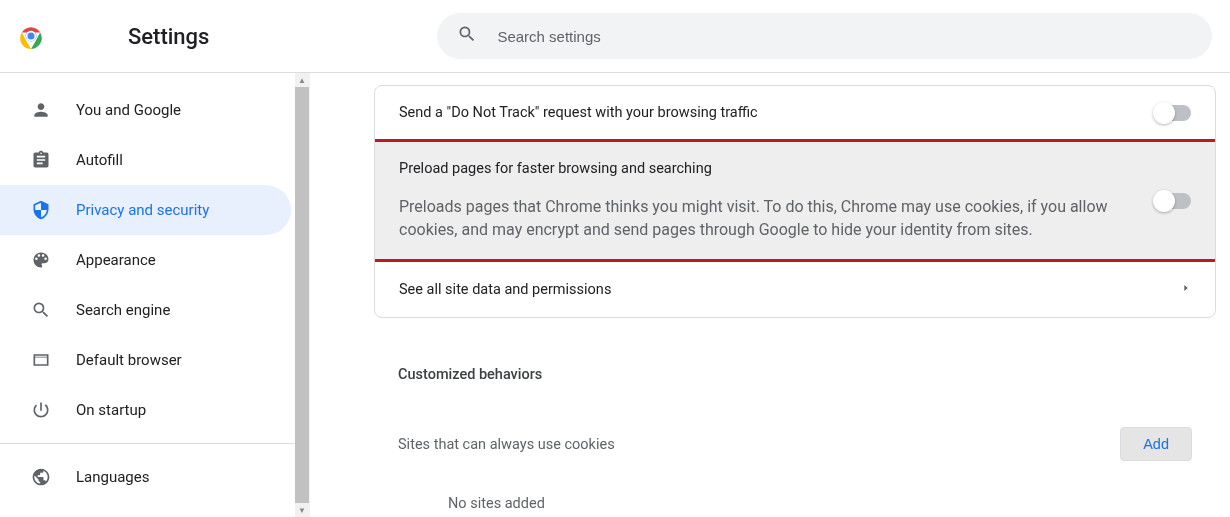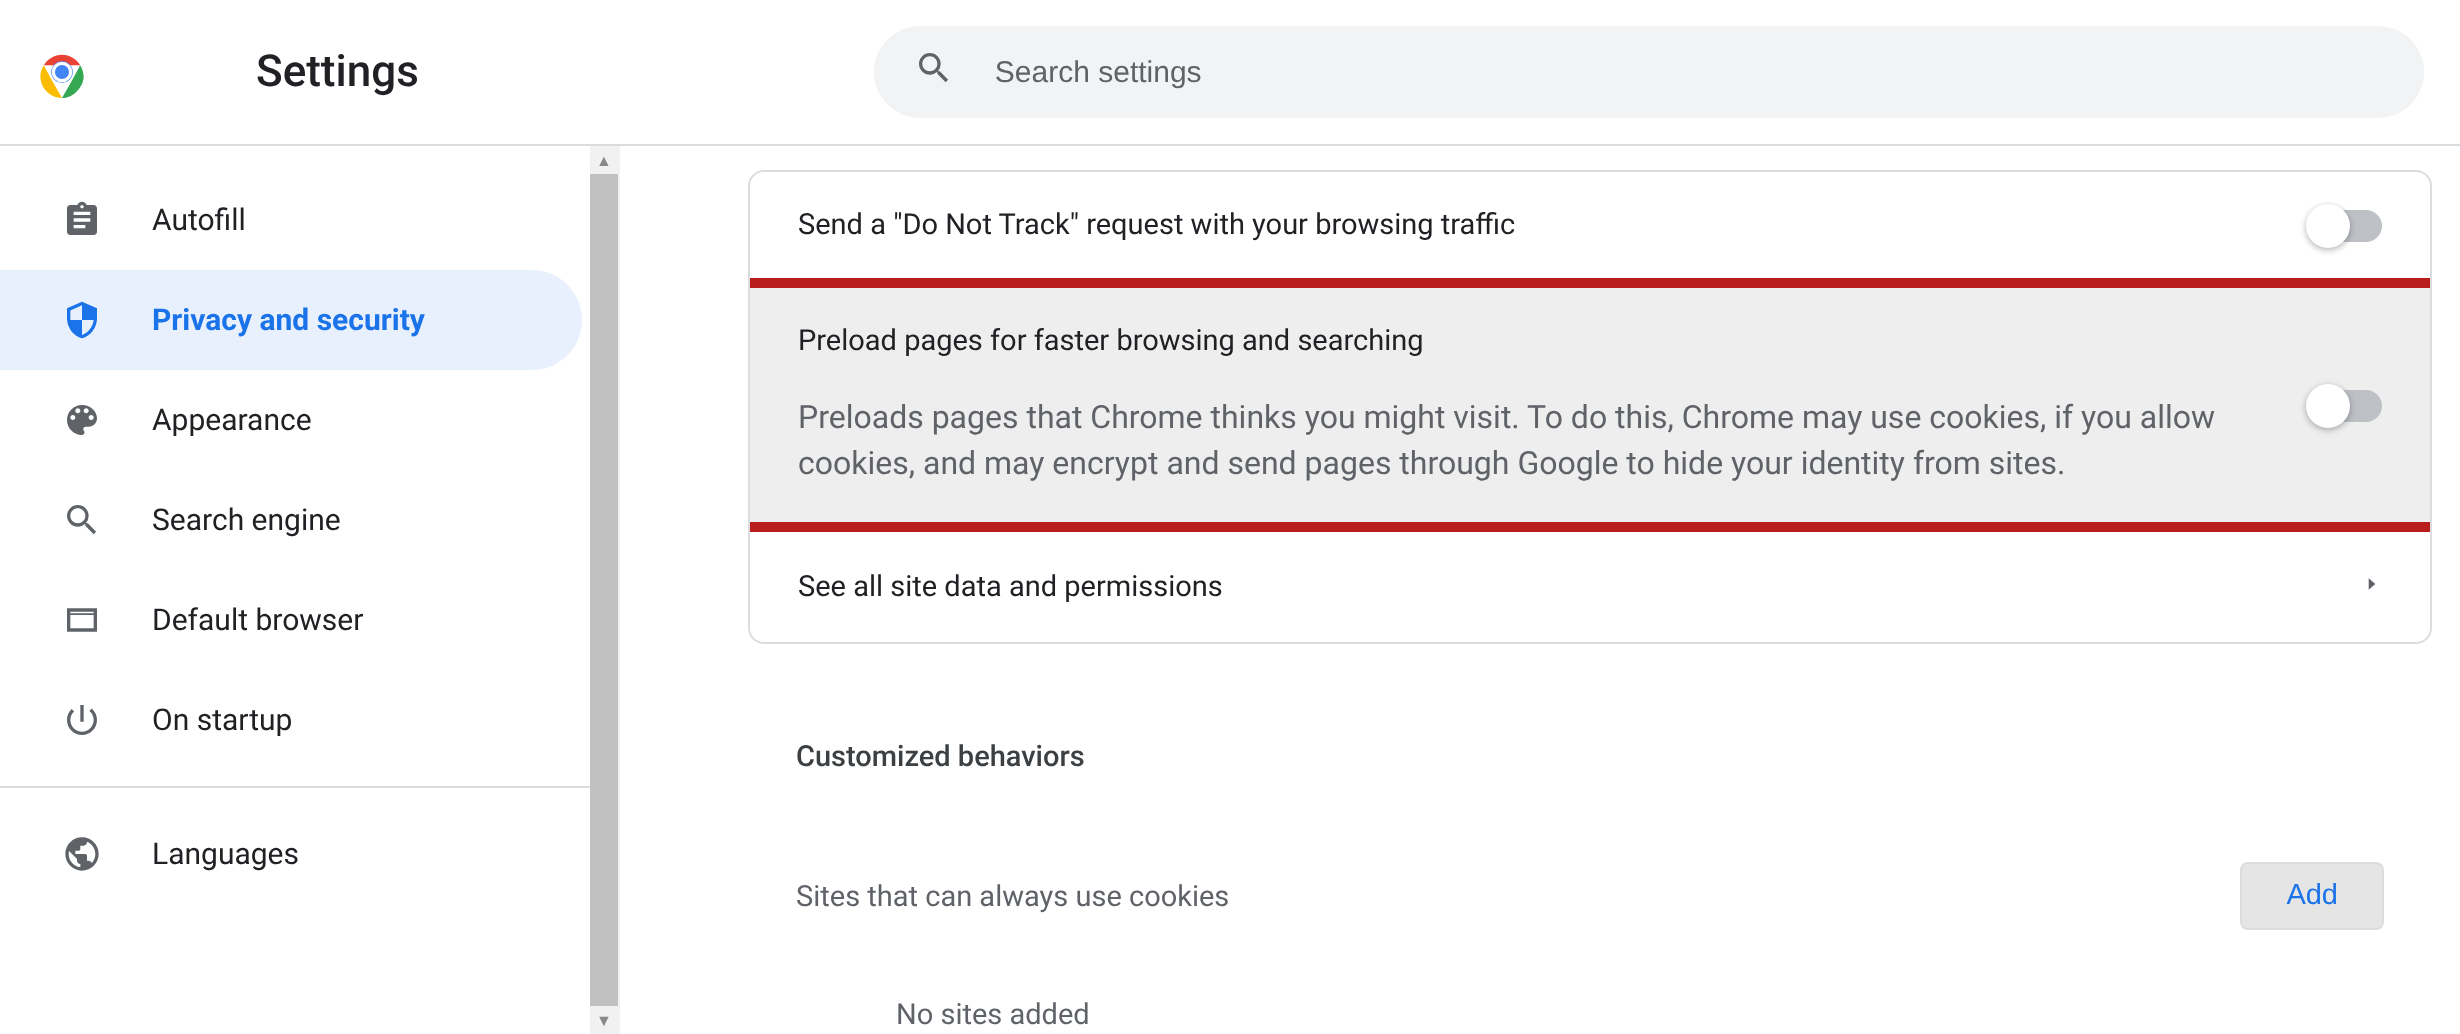--- a/index.html
+++ b/index.html
@@ -57,21 +57,21 @@
     display: flex;
     align-items: center;
     height: 50px;
     padding-left: 30px;
     border-radius: 0 25px 25px 0;
     margin-right: 18px;
     cursor: pointer;
     color: #202124;
     font-size: 15px;
   }
-  .nav-item.active { background: #e8f0fe; color: #1a73e8; font-weight:700;}
+  .nav-item.active { background: #e8f0fe; color: #1a73e8; font-weight:400;}
   .nav-item .nav-icon { width: 22px; height: 22px; margin-right: 24px; display:flex; align-items:center; justify-content:center; flex-shrink:0;}
   .nav-item.active .nav-icon svg { fill: #1a73e8; }
   .nav-icon svg { fill: #5f6368; }
   .nav-divider { height:1px; background:#dadce0; margin: 8px 0 8px 0;}
   .scrollbar-track {
     position: absolute; right: 0; top: 0; width: 14px; height: 100%;
     background: #f1f1f1;
     display:flex; flex-direction:column;
   }
   .scroll-arrow { height: 14px; display:flex; align-items:center; justify-content:center; font-size:8px; color:#888;}
@@ -86,21 +86,21 @@
     width: 842px;
     border: 1px solid #dadce0;
     border-radius: 8px;
     overflow: hidden;
     background:#fff;
   }
   .row {
     padding: 18px 24px;
     display: flex;
     align-items: center;
-    border-top: 5px solid #b91c1c;
+    border-top: 3px solid #b91c1c;
   }
   .row:first-child { border-top:none; }
   .row-text { flex:1; padding-right: 24px;}
   .row-title { font-size: 14.5px; color:#202124; }
   .row-desc { font-size: 16px; color:#5f6368; margin-top: 18px; line-height:1.45;}
   .row.highlight { background:#eeeeee; }
   .toggle {
     width: 36px; height: 16px; background:#bdc1c6; border-radius: 10px; position:relative; flex-shrink:0;
   }
   .toggle::after {
@@ -150,20 +150,28 @@
   </div>
 </div>
 
 <div class="body">
 
   <div class="sidebar">
     <div id="nav-list">
         <div class="nav-item">
           <span class="nav-icon">
             <svg viewBox="0 0 24 24" width="20" height="20">
+              <path d="M12 12c2.21 0 4-1.79 4-4s-1.79-4-4-4-4 1.79-4 4 1.79 4 4 4zm0 2c-2.67 0-8 1.34-8 4v2h16v-2c0-2.66-5.33-4-8-4z"></path>
+            </svg>
+          </span>
+          <span>You and Google</span>
+        </div>
+        <div class="nav-item">
+          <span class="nav-icon">
+            <svg viewBox="0 0 24 24" width="20" height="20">
               <path d="M19 3h-4.18C14.4 1.84 13.3 1 12 1s-2.4.84-2.82 2H5c-1.1 0-2 .9-2 2v14c0 1.1.9 2 2 2h14c1.1 0 2-.9 2-2V5c0-1.1-.9-2-2-2zm-7 0c.55 0 1 .45 1 1s-.45 1-1 1-1-.45-1-1 .45-1 1-1zm2 14H7v-2h7v2zm3-4H7v-2h10v2zm0-4H7V7h10v2z"></path>
             </svg>
           </span>
           <span>Autofill</span>
         </div>
         <div class="nav-item active">
           <span class="nav-icon">
             <svg viewBox="0 0 24 24" width="20" height="20">
               <path d="M12 1 3 5v6c0 5.55 3.84 10.74 9 12 5.16-1.26 9-6.45 9-12V5l-9-4zm0 10.99h7c-.53 4.12-3.28 7.79-7 8.94V12H5V6.3l7-3.11v8.8z"></path>
             </svg>

